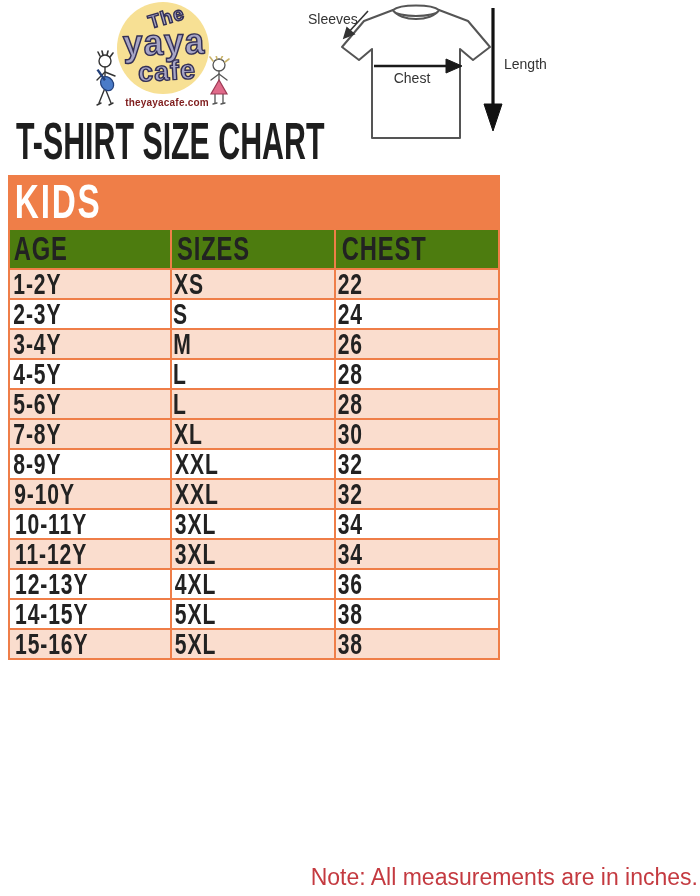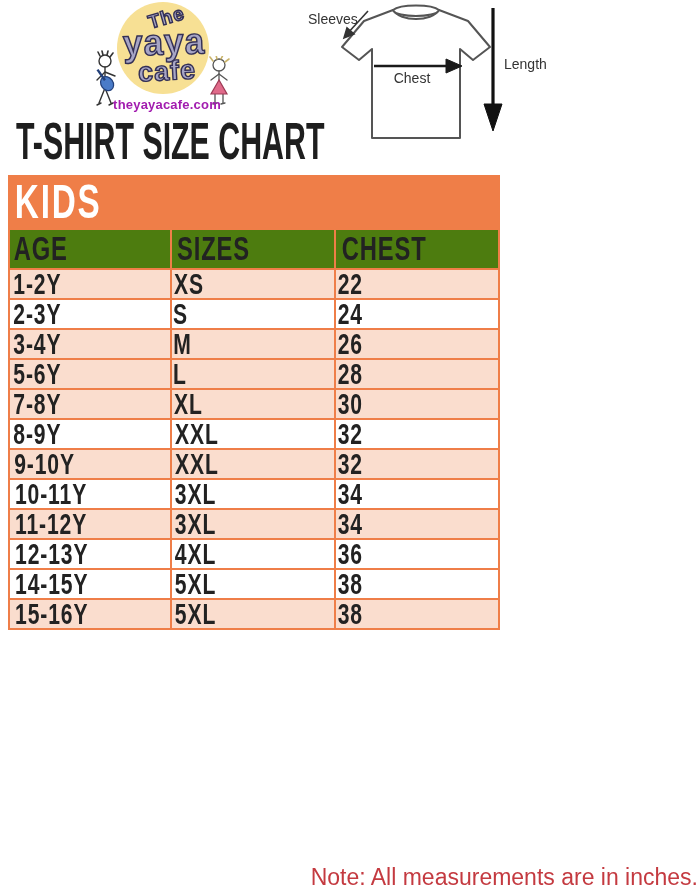--- a/index.html
+++ b/index.html
@@ -18,21 +18,21 @@
     position:absolute; font-weight:bold; color:#A7A5C5;
     -webkit-text-stroke:1.4px #343056;
     text-shadow:0 0 1px #343056;
     letter-spacing:1px; line-height:1;
   }
   .logo-the  { left:148px; top:8px;  font-size:19px; transform:rotate(-16deg); }
   .logo-yaya { left:112px; top:24px; width:104px; text-align:center; font-size:35px; transform:rotate(-2deg) scale(1,1.05); }
   .logo-cafe { left:124px; top:58px; width:86px;  text-align:center; font-size:27px; transform:rotate(-3deg); }
   .logo-site {
     position:absolute; left:112px; top:97px; width:110px; text-align:center;
-    font-size:13px; font-weight:bold; color:#a21caf; letter-spacing:0.2px;
+    font-size:10px; font-weight:bold; color:#7f1d1d; letter-spacing:0.2px;
   }
   .fig { position:absolute; }
   .fig-boy  { left:90px;  top:50px; }
   .fig-girl { left:202px; top:56px; }
 
   
   .diagram { position:absolute; left:300px; top:0px; }
   .diagram text { font-family:"Liberation Sans", sans-serif; font-size:14px; fill:#333; }
 
   
@@ -176,20 +176,25 @@
         <tr class="row-white">
           <td><span class="hand">2-3Y</span></td>
           <td><span class="hand">S</span></td>
           <td><span class="hand">24</span></td>
         </tr>
         <tr class="row-pink">
           <td><span class="hand">3-4Y</span></td>
           <td><span class="hand">M</span></td>
           <td><span class="hand">26</span></td>
         </tr>
+        <tr class="row-white">
+          <td><span class="hand">4-5Y</span></td>
+          <td><span class="hand">L</span></td>
+          <td><span class="hand">28</span></td>
+        </tr>
         <tr class="row-pink">
           <td><span class="hand">5-6Y</span></td>
           <td><span class="hand">L</span></td>
           <td><span class="hand">28</span></td>
         </tr>
         <tr class="row-pink">
           <td><span class="hand">7-8Y</span></td>
           <td><span class="hand">XL</span></td>
           <td><span class="hand">30</span></td>
         </tr>

